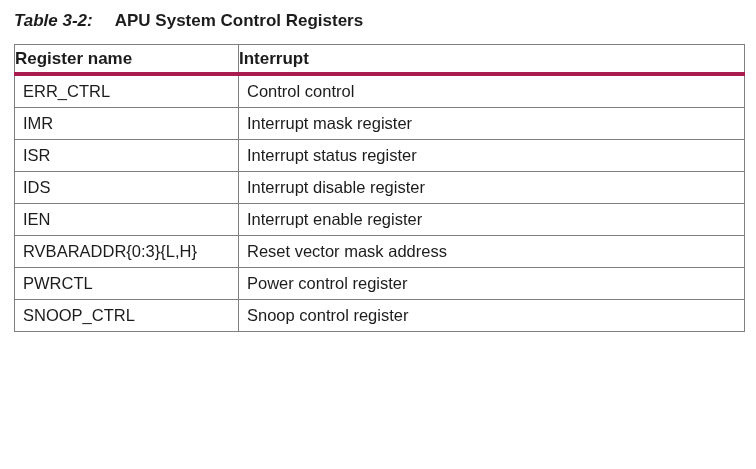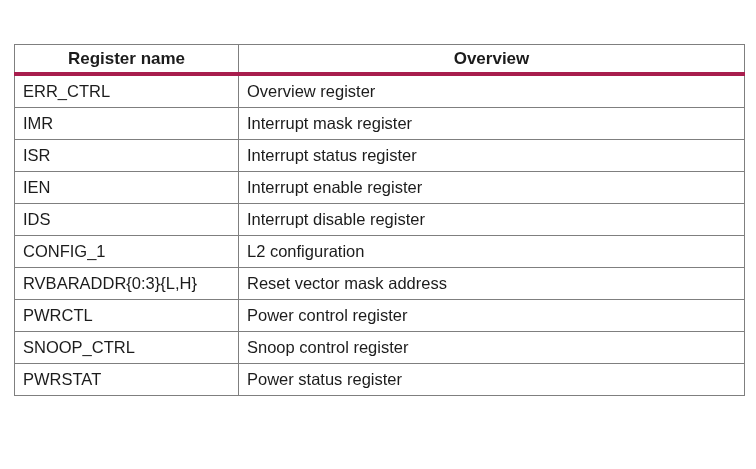--- a/index.html
+++ b/index.html
@@ -45,90 +45,85 @@
     background: #ffffff;
   }
   table.reg-table col.c1 { width: 224px; }
   table.reg-table col.c2 { width: 506px; }
   table.reg-table th {
     border: 1px solid #7f7f7f;
     border-bottom: 4px solid #a81d4d;
     height: 27px;
     font-size: 17px;
     font-weight: bold;
-    text-align: center;
+    text-align: left;
     vertical-align: middle;
     padding: 0;
   }
   table.reg-table td {
     border: 1px solid #7f7f7f;
     height: 31px;
     font-size: 16.5px;
     font-weight: normal;
     text-align: left;
     vertical-align: middle;
     padding: 0 4px 0 8px;
     white-space: nowrap;
     overflow: hidden;
   }
 </style>
 </head>
 <body>
 
 <div class="page">
 
+  <div class="caption">
+    <span class="cap-label">Table 3-2:</span><span class="cap-title">APU System Control Registers</span>
+  </div>
 
   <table class="reg-table">
     <colgroup>
         <col class="c1">
         <col class="c2">
       </colgroup>
     <thead>
       <tr>
         <th>Register name</th>
-        <th>Overview</th>
+        <th>Interrupt</th>
       </tr>
     </thead>
     <tbody>
       <tr>
         <td>ERR_CTRL</td>
-        <td>Overview register</td>
+        <td>Control control</td>
       </tr>
       <tr>
         <td>IMR</td>
         <td>Interrupt mask register</td>
       </tr>
       <tr>
         <td>ISR</td>
         <td>Interrupt status register</td>
       </tr>
       <tr>
-        <td>IEN</td>
-        <td>Interrupt enable register</td>
-      </tr>
-      <tr>
         <td>IDS</td>
         <td>Interrupt disable register</td>
       </tr>
       <tr>
-        <td>CONFIG_1</td>
-        <td>L2 configuration</td>
+        <td>IEN</td>
+        <td>Interrupt enable register</td>
       </tr>
       <tr>
         <td>RVBARADDR{0:3}{L,H}</td>
         <td>Reset vector mask address</td>
       </tr>
       <tr>
         <td>PWRCTL</td>
         <td>Power control register</td>
       </tr>
       <tr>
         <td>SNOOP_CTRL</td>
         <td>Snoop control register</td>
       </tr>
-      <tr>
-        <td>PWRSTAT</td>
-        <td>Power status register</td>
-      </tr>
     </tbody>
   </table>
 
 </div>
 
 </body></html>

